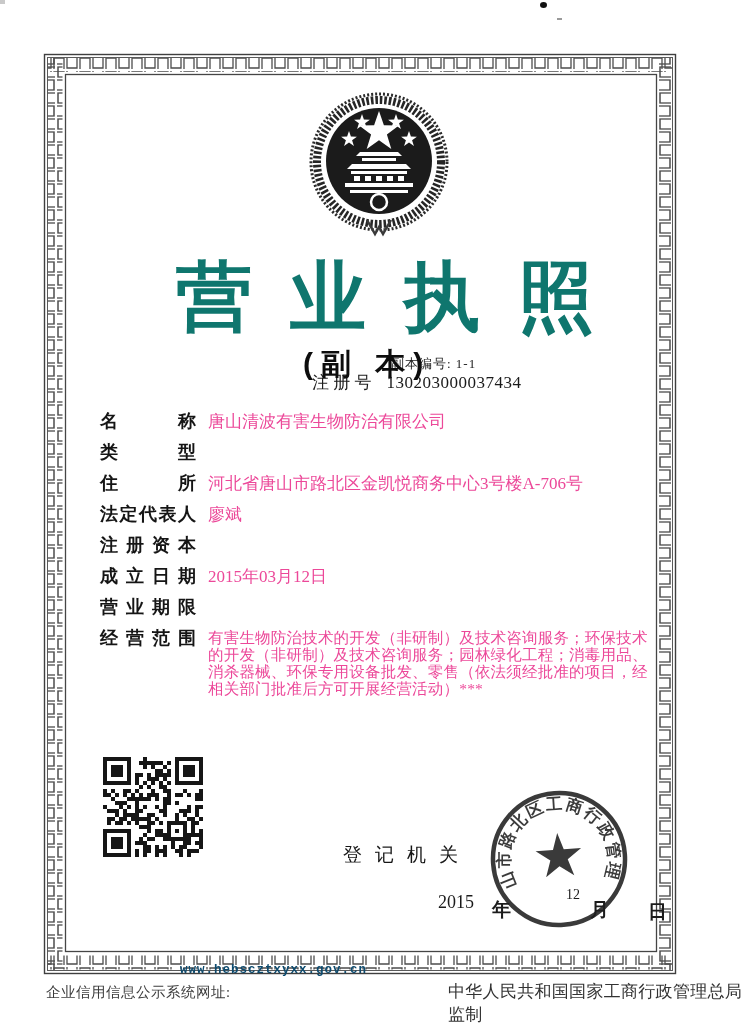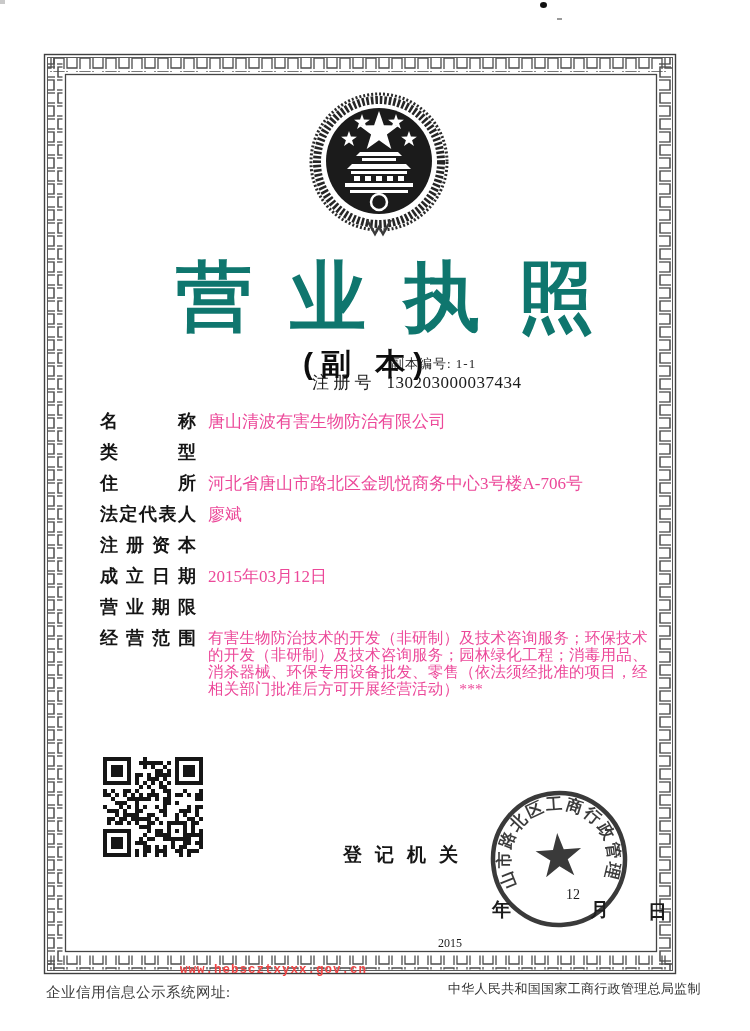--- a/index.html
+++ b/index.html
@@ -19,33 +19,33 @@
   .regno .num{margin-left:15px;letter-spacing:.5px;}
   
   .fields{position:absolute;left:100px;top:412px;width:560px;z-index:2;}
   .frow{display:flex;align-items:flex-start;margin-bottom:12px;}
   .flabel{width:96px;min-width:96px;margin-right:12px;display:flex;justify-content:space-between;
           font-family:"Liberation Sans",sans-serif;font-weight:600;font-size:18px;line-height:19px;color:#151515;}
   .fvalue{flex:1;font-size:17px;line-height:19px;color:#ec4899;min-height:19px;}
   .fvalue.scope{font-size:15.5px;line-height:17px;letter-spacing:.2px;}
   
   .registry-label{position:absolute;left:343px;top:842px;font-family:"Liberation Sans",sans-serif;
-                  font-weight:700;font-size:19px;letter-spacing:13px;color:#161616;z-index:2;}
+                  font-weight:400;font-size:19px;letter-spacing:13px;color:#161616;z-index:2;}
   .dateline span{position:absolute;color:#1b1b1b;z-index:2;}
-  .d-year{left:438px;top:936px;font-size:12px;}
+  .d-year{left:438px;top:892px;font-size:18px;}
   .d-yu{left:492px;top:897px;font-size:19px;font-family:"Liberation Sans",sans-serif;font-weight:600;}
   .d-month{left:566px;top:887px;font-size:14px;}
   .d-mu{left:590px;top:897px;font-size:19px;font-family:"Liberation Sans",sans-serif;font-weight:600;}
   .d-day{left:624px;top:893px;font-size:14px;}
   .d-du{left:648px;top:899px;font-size:19px;font-family:"Liberation Sans",sans-serif;font-weight:600;}
   
   .f-left{position:absolute;left:46px;top:983px;font-size:14.5px;color:#3c3c3c;letter-spacing:.5px;z-index:2;}
   .f-url{position:absolute;left:180px;top:963px;font-family:"Liberation Mono",monospace;font-weight:700;
-         font-size:12.5px;letter-spacing:1px;color:#ef4444;z-index:3;}
-  .f-right{position:absolute;left:448px;top:980px;font-size:13px;color:#333;letter-spacing:.3px;z-index:2;}
+         font-size:12.5px;letter-spacing:1px;color:#0c4a6e;z-index:3;}
+  .f-right{position:absolute;left:448px;top:980px;font-size:17px;color:#333;letter-spacing:.3px;z-index:2;}
   svg{display:block;}
 </style>
 </head>
 <body>
 
 <div class="dot" style="left:540px;top:2px;width:7px;height:6px;"></div>
 <div class="speck" style="left:557px;top:18px;width:5px;height:2px;"></div>
 <div class="speck" style="left:0;top:0;width:5px;height:4px;background:#c9c9c9;"></div>
 
 <svg class="abs" style="left:0;top:0;z-index:1;" width="750" height="1031" viewBox="0 0 750 1031">

